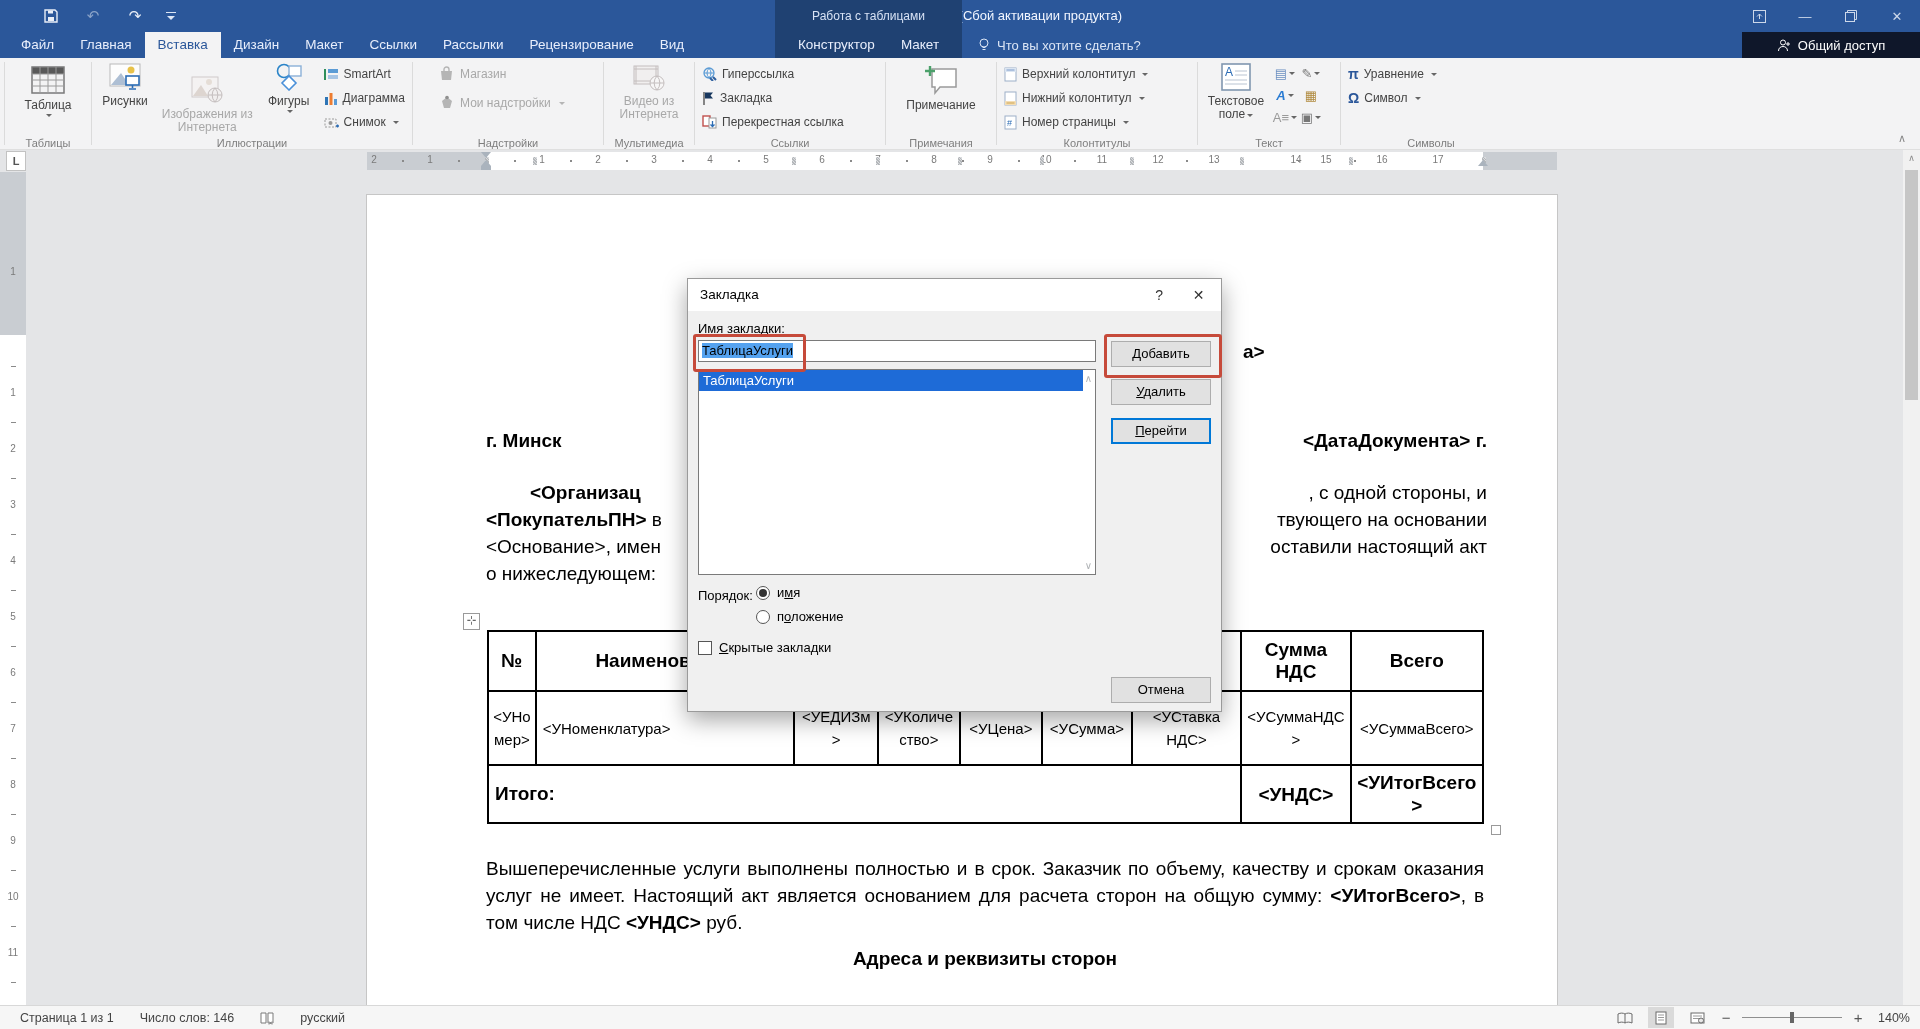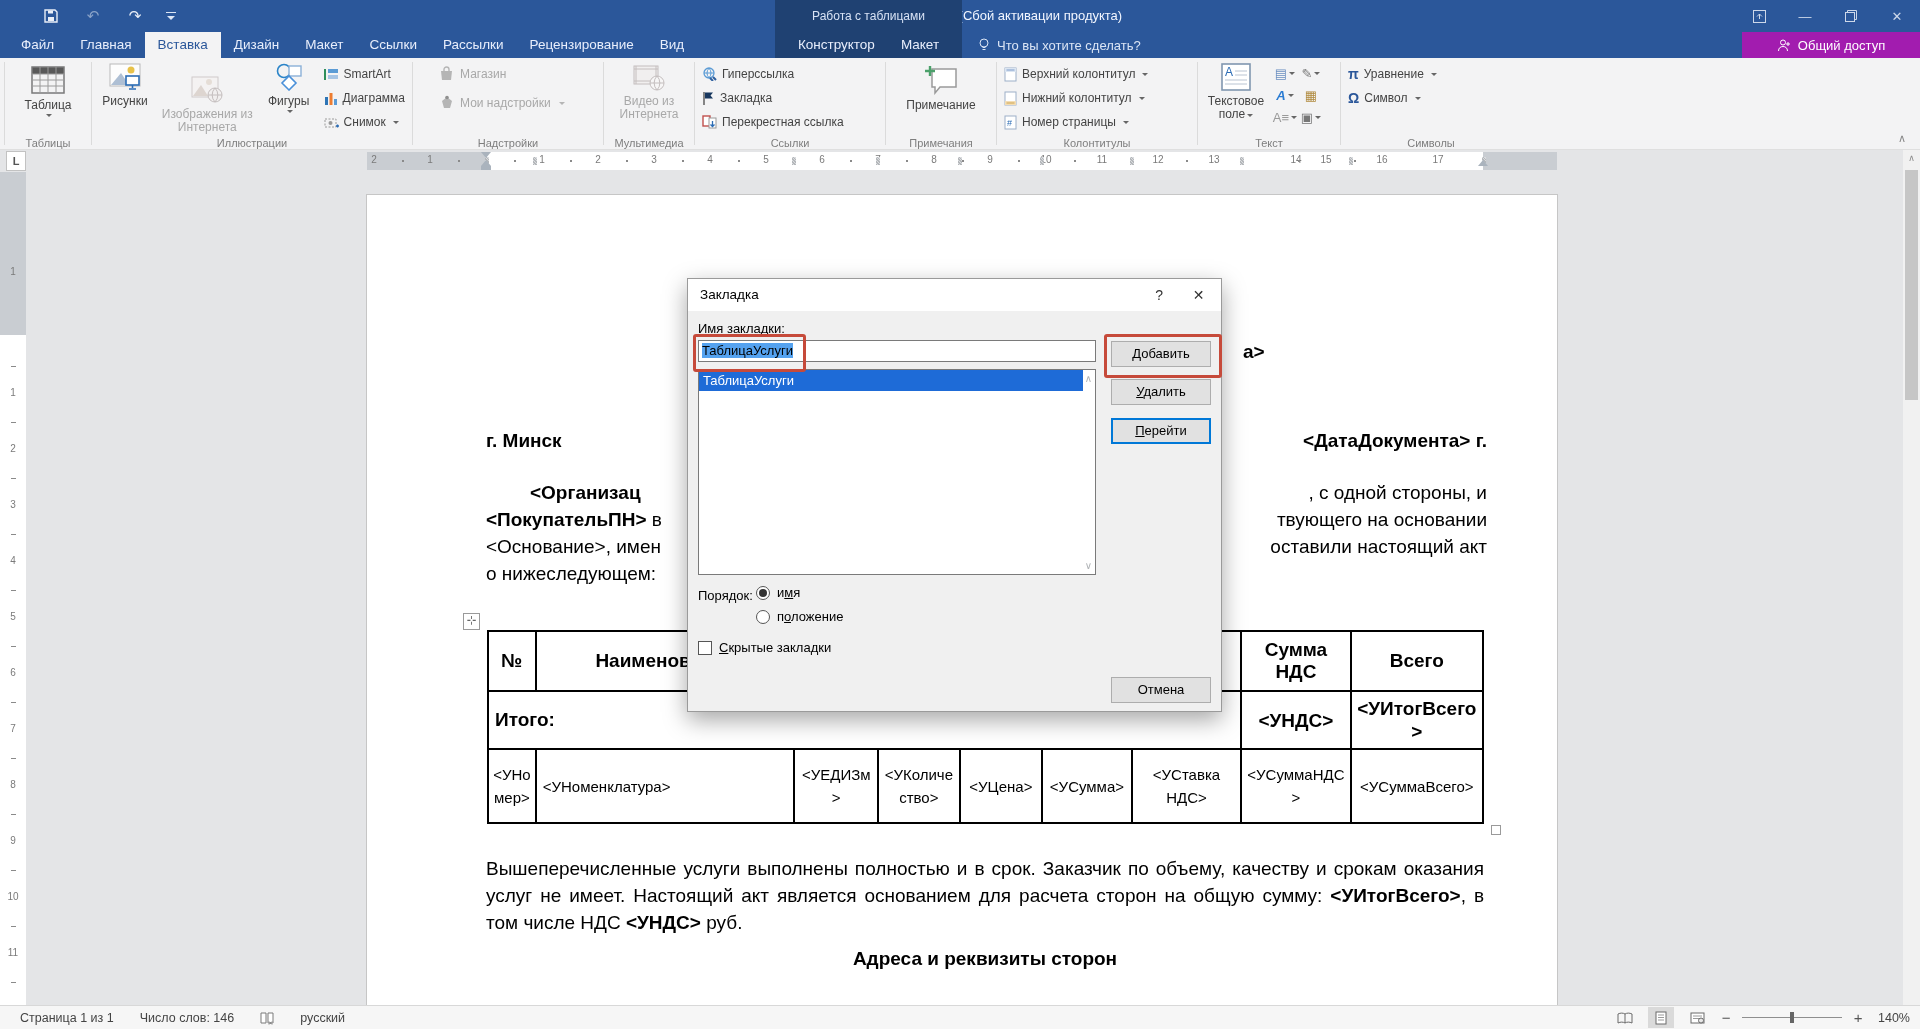--- a/index.html
+++ b/index.html
@@ -16,21 +16,21 @@
   .ctx-title{position:absolute;left:775px;top:0;width:187px;height:32px;background:#1f4172;color:#d7e2f5;font-size:12px;display:flex;align-items:center;justify-content:center;}
   .winbtns{position:absolute;right:0;top:0;height:32px;display:flex;}
   .winbtn{width:46px;height:32px;display:flex;align-items:center;justify-content:center;color:#cdd8ea;font-size:13px;}
   
   #tabrow{position:absolute;left:0;top:32px;width:1920px;height:26px;background:#2b579a;}
   #tab-strip{position:absolute;left:8px;top:0;height:26px;display:flex;}
   .tab{height:26px;line-height:26px;padding:0 13px;font-size:13.5px;color:#e8eefc;white-space:nowrap;cursor:default;}
   .tab.active{background:#f3f3f4;color:#2b579a;}
   #ctx-tabs{position:absolute;left:775px;top:0;width:187px;height:26px;background:#1f4172;display:flex;justify-content:center;}
   #tellme{position:absolute;left:978px;top:0;height:26px;display:flex;align-items:center;gap:7px;color:#dbe5f5;font-size:13px;}
-  #share{position:absolute;right:0;top:0;width:178px;height:26px;background:#a21caf;display:flex;align-items:center;justify-content:center;gap:7px;color:#fff;font-size:13px;}
+  #share{position:absolute;right:0;top:0;width:178px;height:26px;background:#0f172a;display:flex;align-items:center;justify-content:center;gap:7px;color:#fff;font-size:13px;}
   
   #ribbon{position:absolute;left:0;top:58px;width:1920px;height:92px;background:#f3f3f4;border-bottom:1px solid #dfdfdf;display:flex;padding-left:4px;box-sizing:border-box;}
   .grp{position:relative;flex:0 0 auto;height:92px;box-sizing:border-box;padding:2px 2px 16px 2px;}
   .glabel{position:absolute;bottom:1px;left:0;right:0;text-align:center;font-size:11px;color:#7e7e7e;white-space:nowrap;}
   .gdiv{flex:0 0 1px;background:#dbdbdb;margin:4px 0;}
   .col{display:flex;flex-direction:column;}
   .smallrow{display:flex;align-items:center;gap:5px;height:24px;padding:0 5px;font-size:12px;color:#444;white-space:nowrap;cursor:default;}
   .big{display:flex;flex-direction:column;align-items:center;padding:3px 3px 0 3px;font-size:12px;color:#444;text-align:center;cursor:default;}
   .big .lbl{line-height:13px;margin-top:4px;}
   .med{display:flex;align-items:center;gap:6px;font-size:12px;padding:0 6px;white-space:nowrap;}
@@ -564,35 +564,35 @@
               <td class="hc">Наименование</td>
               <td class="hc"></td>
               <td class="hc"></td>
               <td class="hc"></td>
               <td class="hc"></td>
               <td class="hc">Ставка НДС</td>
               <td class="hc">Сумма НДС</td>
               <td class="hc">Всего</td>
             </tr>
             <tr>
-              <td class="tc lbl" colspan="7">Итого:</td>
-              <td class="tc val">&lt;УНДС&gt;</td>
-              <td class="tc val">&lt;УИтогВсего&gt;</td>
-            </tr>
-            <tr>
               <td class="dc">&lt;УНомер&gt;</td>
               <td class="dc left">&lt;УНоменклатура&gt;</td>
               <td class="dc">&lt;УЕДИЗм&gt;</td>
               <td class="dc">&lt;УКоличество&gt;</td>
               <td class="dc">&lt;УЦена&gt;</td>
               <td class="dc">&lt;УСумма&gt;</td>
               <td class="dc">&lt;УСтавка НДС&gt;</td>
               <td class="dc">&lt;УСуммаНДС&gt;</td>
               <td class="dc">&lt;УСуммаВсего&gt;</td>
             </tr>
+            <tr>
+              <td class="tc lbl" colspan="7">Итого:</td>
+              <td class="tc val">&lt;УНДС&gt;</td>
+              <td class="tc val">&lt;УИтогВсего&gt;</td>
+            </tr>
           </tbody>
         </table>
       <div id="tbl-resize"></div>
 
       <div id="closing"><span>Вышеперечисленные услуги выполнены полностью и в срок. Заказчик по объему, качеству и срокам оказания услуг не имеет. Настоящий акт является основанием для расчета сторон на общую сумму: </span><span class="b">&lt;УИтогВсего&gt;</span><span>, в том числе НДС </span><span class="b">&lt;УНДС&gt;</span><span> руб.</span></div>
       <div id="heading2">Адреса и реквизиты сторон</div>
     </div>
 
     <div id="dialog">
       <div id="dlg-title">

